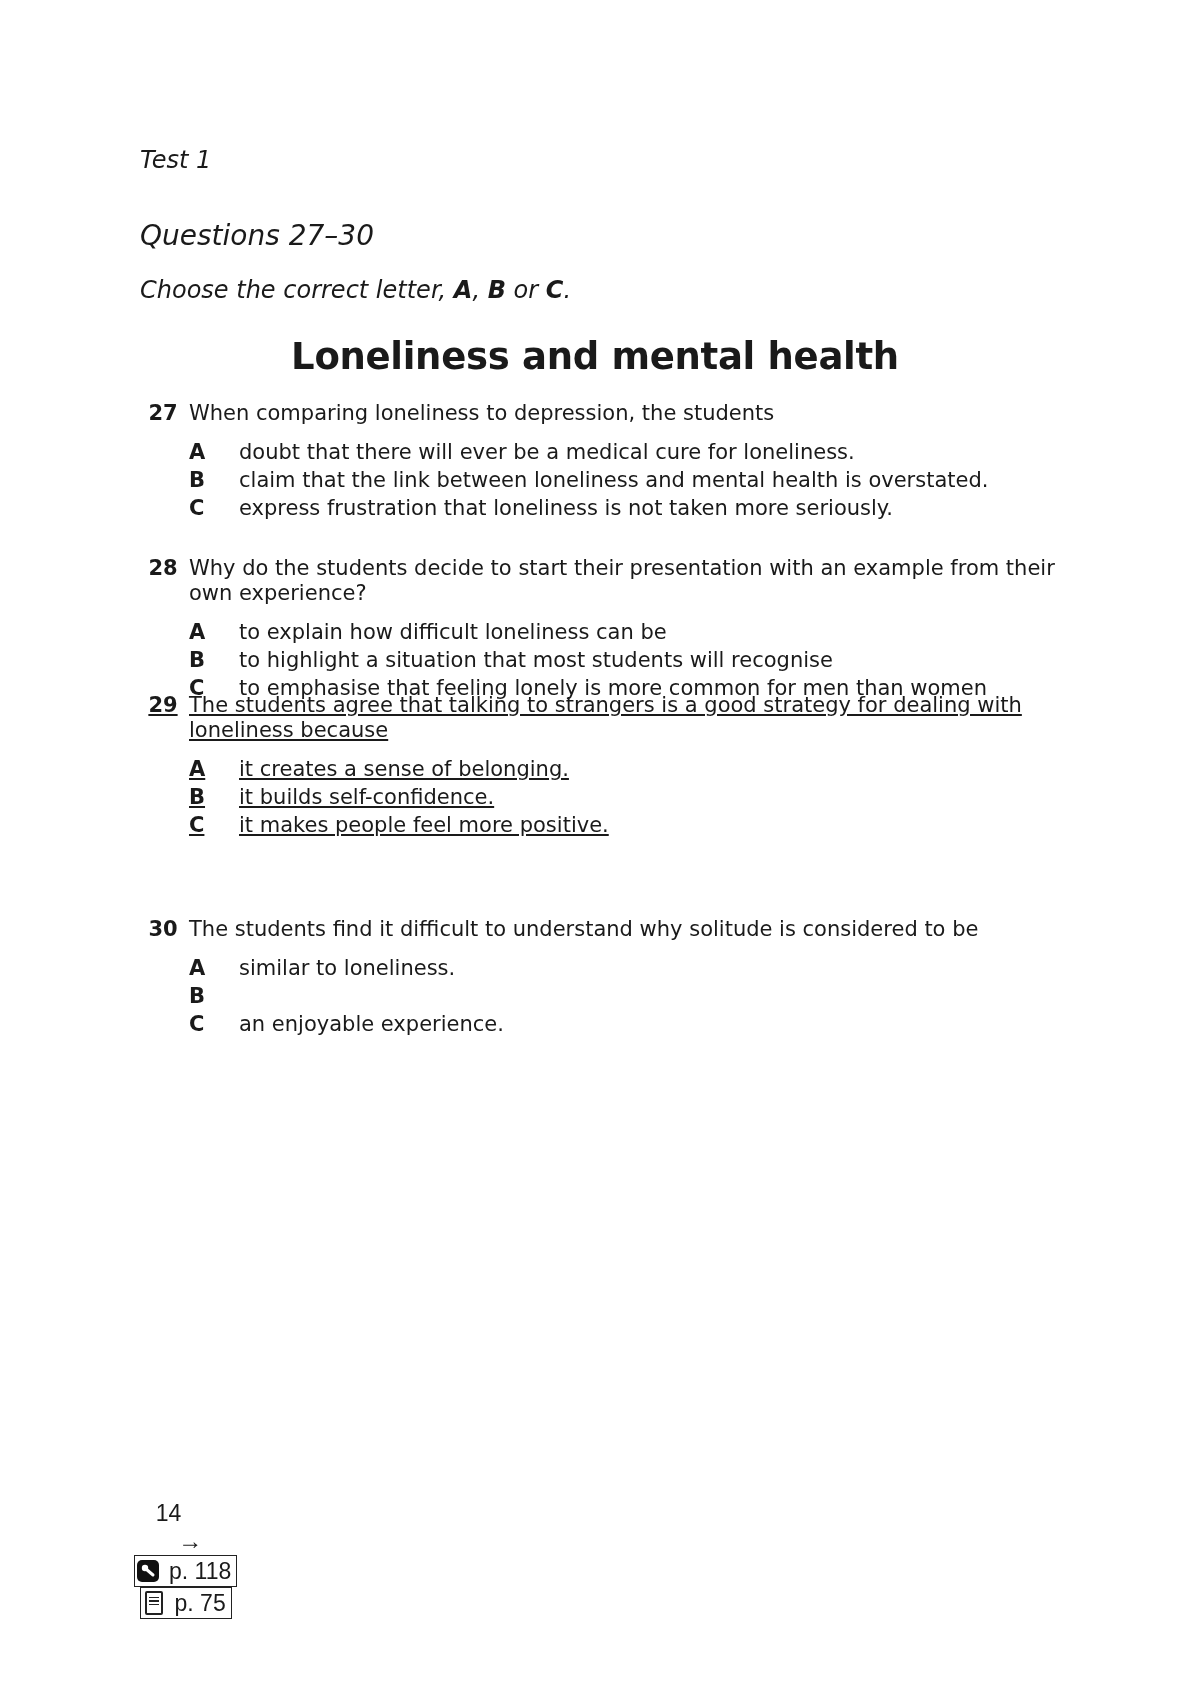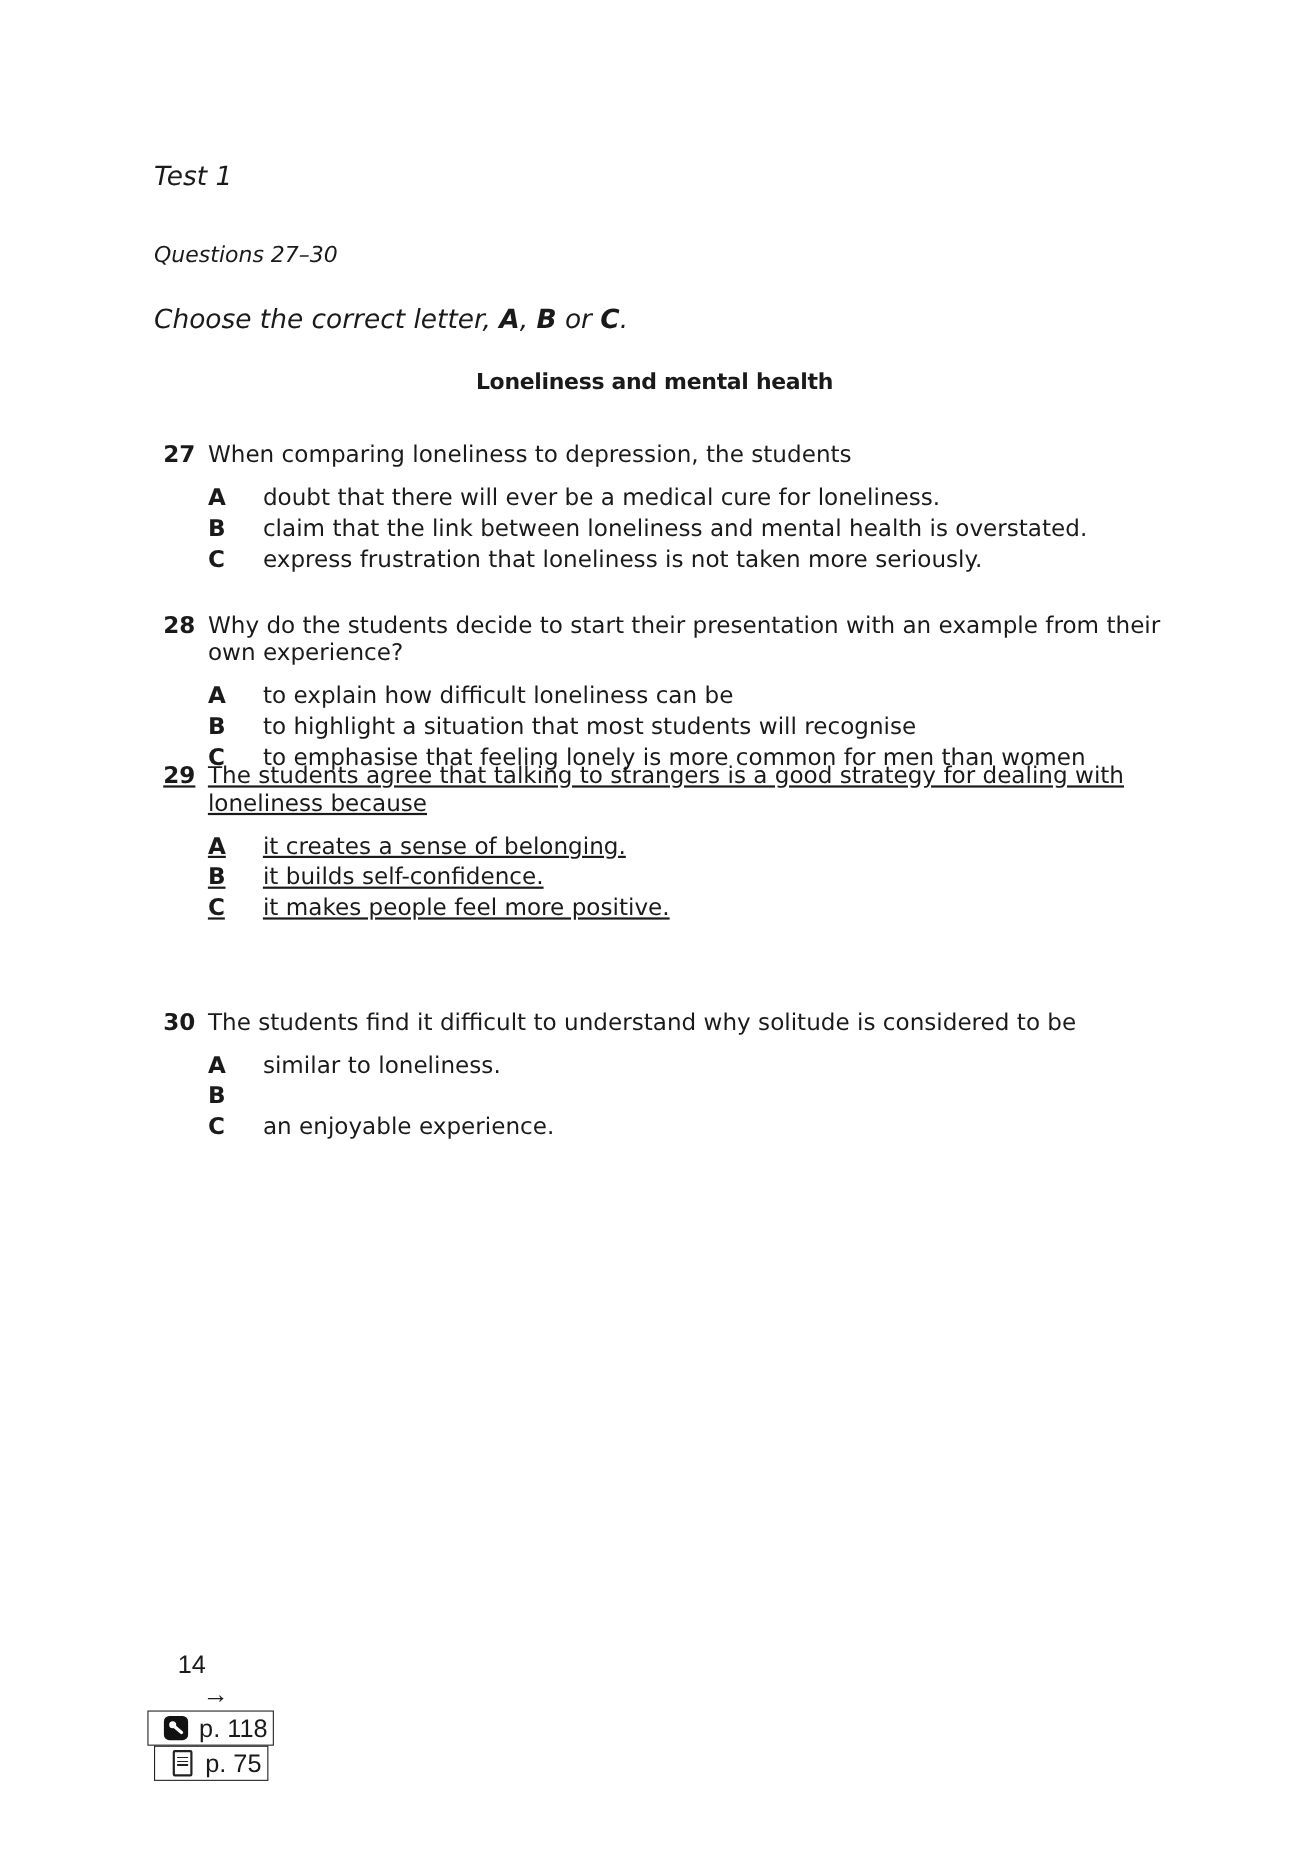--- a/index.html
+++ b/index.html
@@ -3,45 +3,45 @@
   <meta charset="utf-8">
   <style>
     html, body { margin: 0; padding: 0; background: #ffffff; }
     body {
       width: 1190px; height: 1684px; position: relative; overflow: hidden;
       font-family: "DejaVu Sans", sans-serif; color: #1a1a1a;
     }
     .abs { position: absolute; }
     .italic { font-style: italic; }
     #running-head { left: 140px; top: 146px; font-size: 24px; }
-    #section-title { left: 140px; top: 219px; font-size: 20px; }
+    #section-title { left: 140px; top: 219px; font-size: 28px; }
     #instruction { left: 140px; top: 276px; font-size: 24px; }
     #instruction b { font-weight: bold; }
     #doc-title {
       left: 0; width: 1190px; top: 335px; text-align: center;
-      font-size: 20px; font-weight: bold; letter-spacing: -0.3px;
+      font-size: 37px; font-weight: bold; letter-spacing: -0.3px;
     }
     .question { left: 137px; width: 960px; font-size: 21px; }
     .q-head { display: flex; }
     .q-num { width: 52px; font-weight: bold; flex: none; text-align: center; }
     .q-stem { line-height: 25px; }
     .options { margin-top: 12px; margin-left: 52px; }
     .option { display: flex; line-height: 28px; }
     .opt-letter { width: 50px; font-weight: bold; flex: none; }
     #q27 { top: 401px; }
     #q28 { top: 556px; }
     #q29 { top: 693px; text-decoration: underline; }
     #q30 { top: 917px; }
 
     #footer { left: 134px; top: 1500px; font-family: "Liberation Sans", sans-serif; font-size: 23px; display: flex; align-items: center; flex-direction: column; }
     #page-number { width: 70px; }
     #arrow-icon { font-size: 24px; font-weight: bold; margin-right: 1px; }
     .ref-box {
       display: flex; align-items: center; border: 1.5px solid #222;
-      padding: 1px 5px 1px 14px; height: 28px; margin-right: 10px;
+      padding: 1px 5px 1px 2px; height: 28px; margin-right: 10px;
     }
     .key-icon {
       width: 22px; height: 22px; background: #111; border-radius: 5px;
       display: inline-flex; align-items: center; justify-content: center; margin-right: 10px;
     }
     .note-icon {
       width: 14px; height: 20px; border: 2px solid #222; border-radius: 2px;
       display: inline-block; position: relative; margin-right: 12px; margin-left: 2px;
     }
     .note-icon::before {

